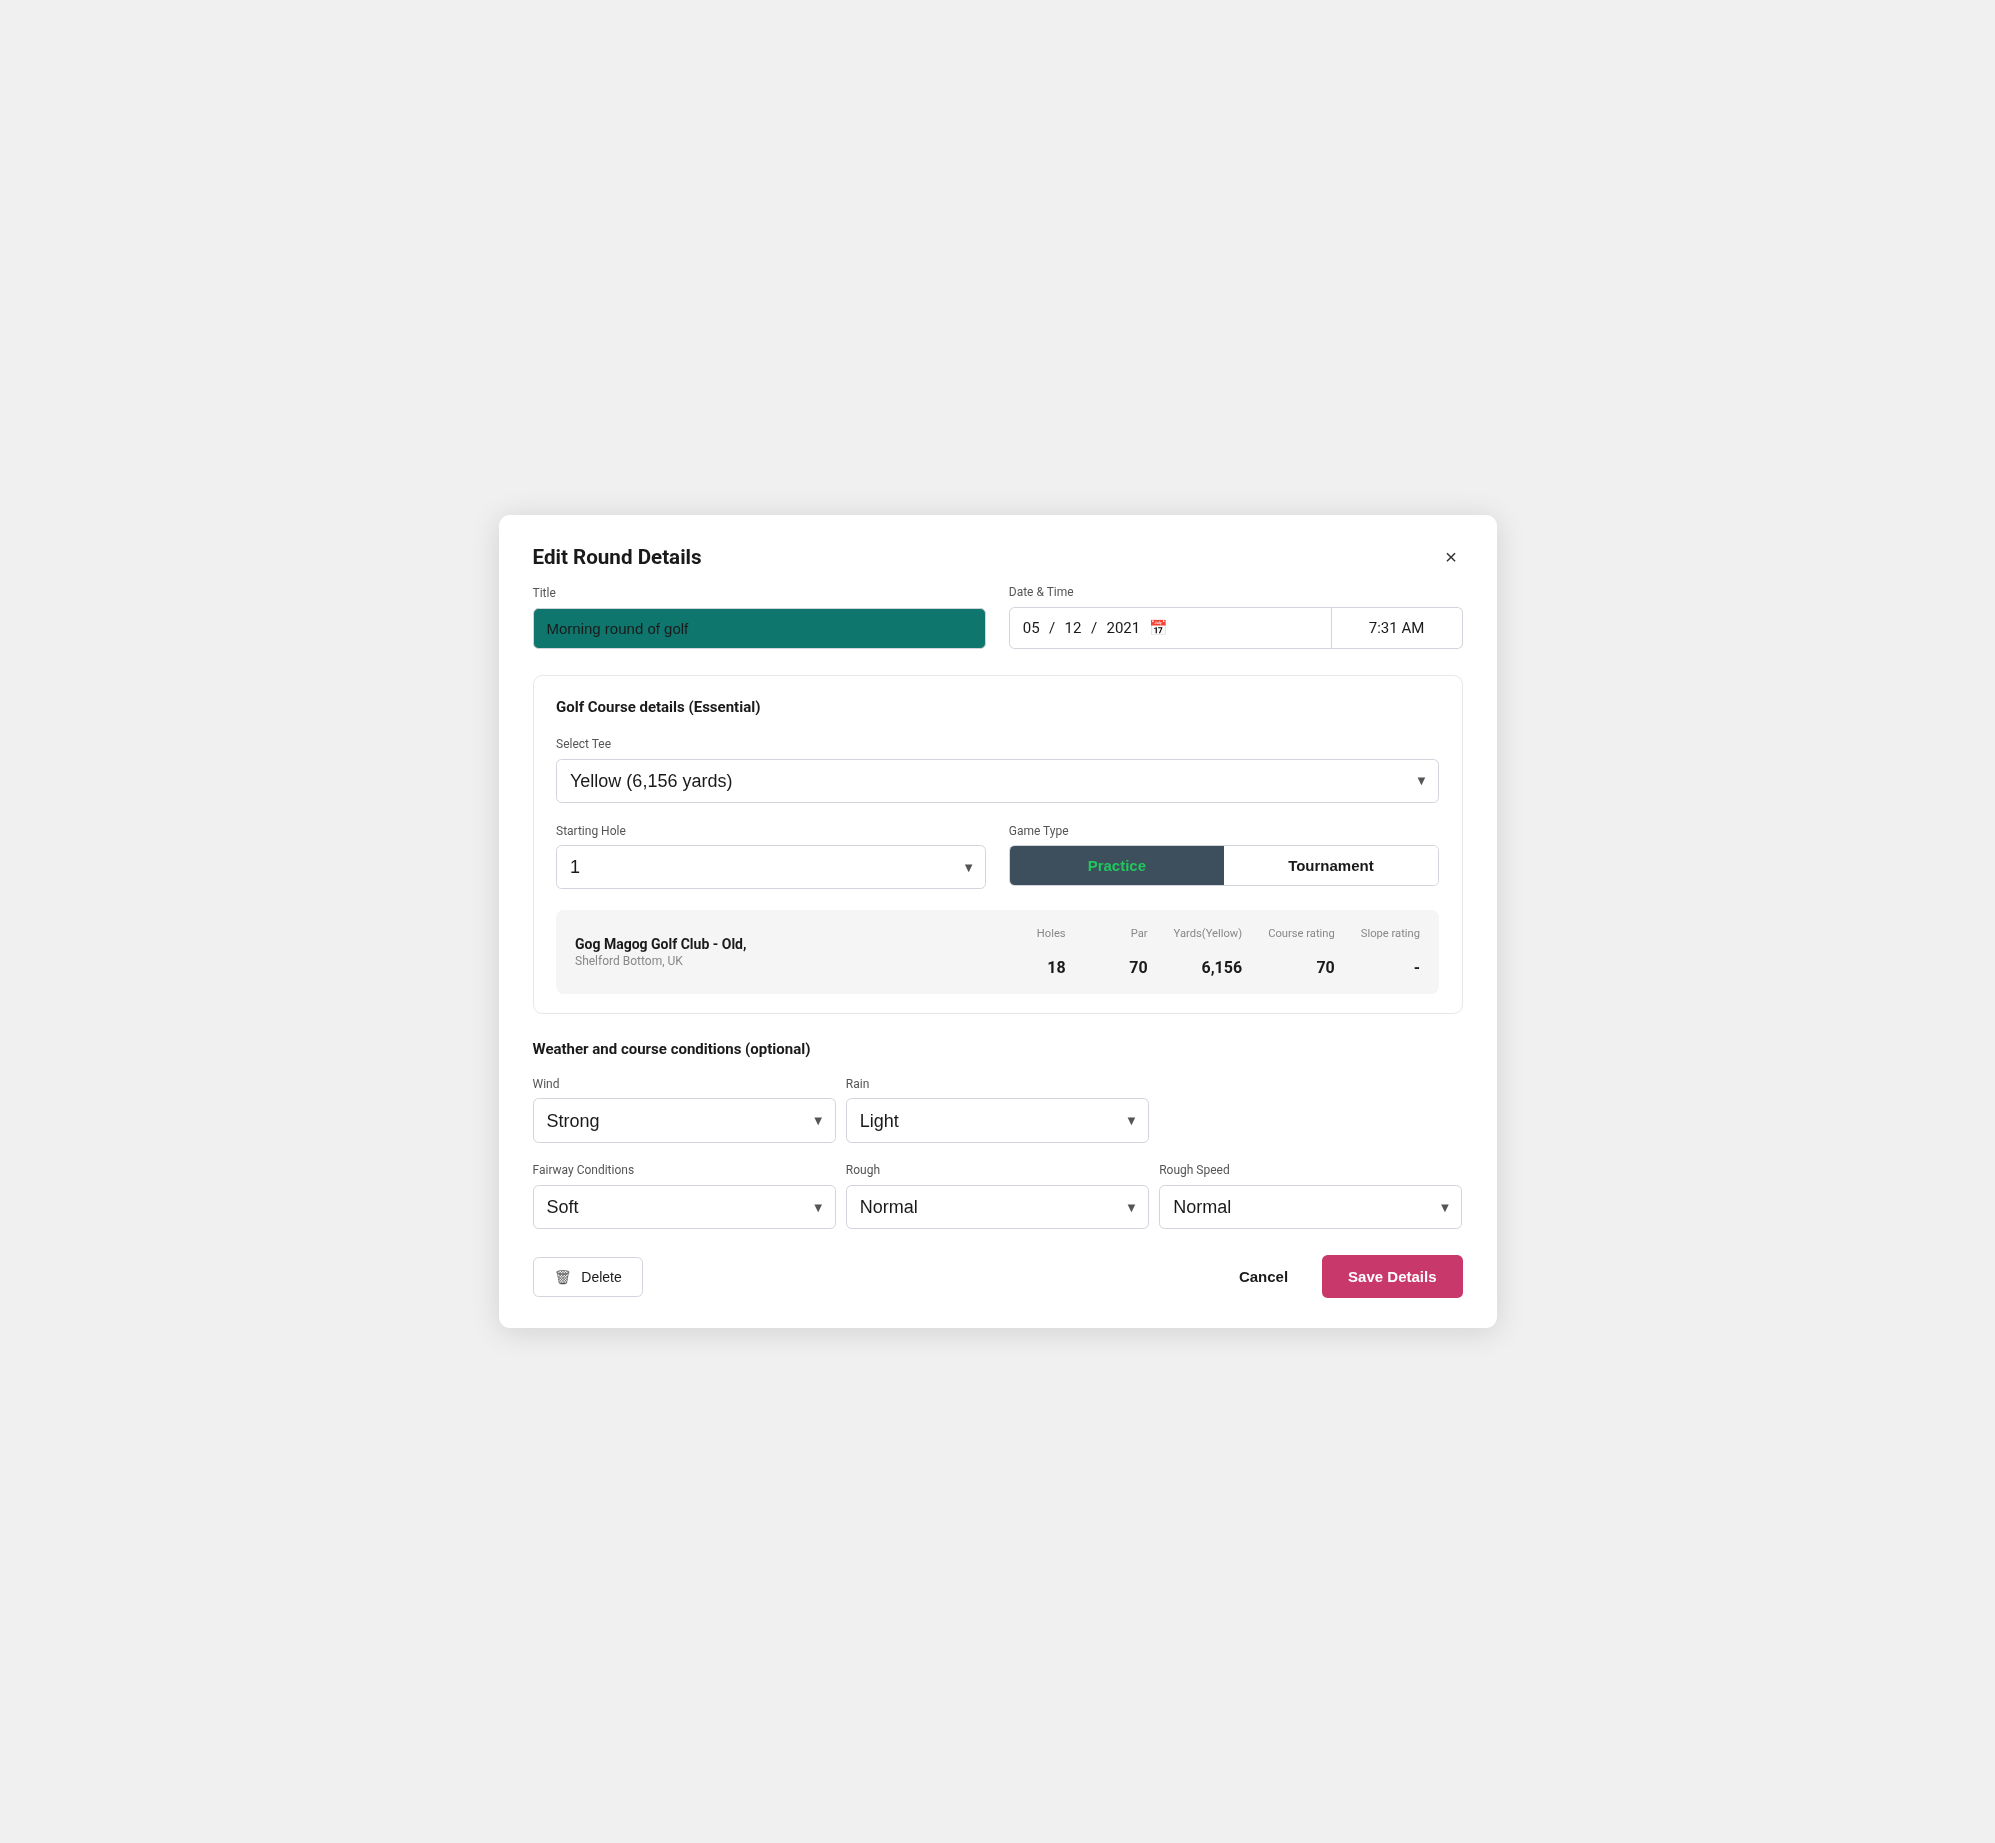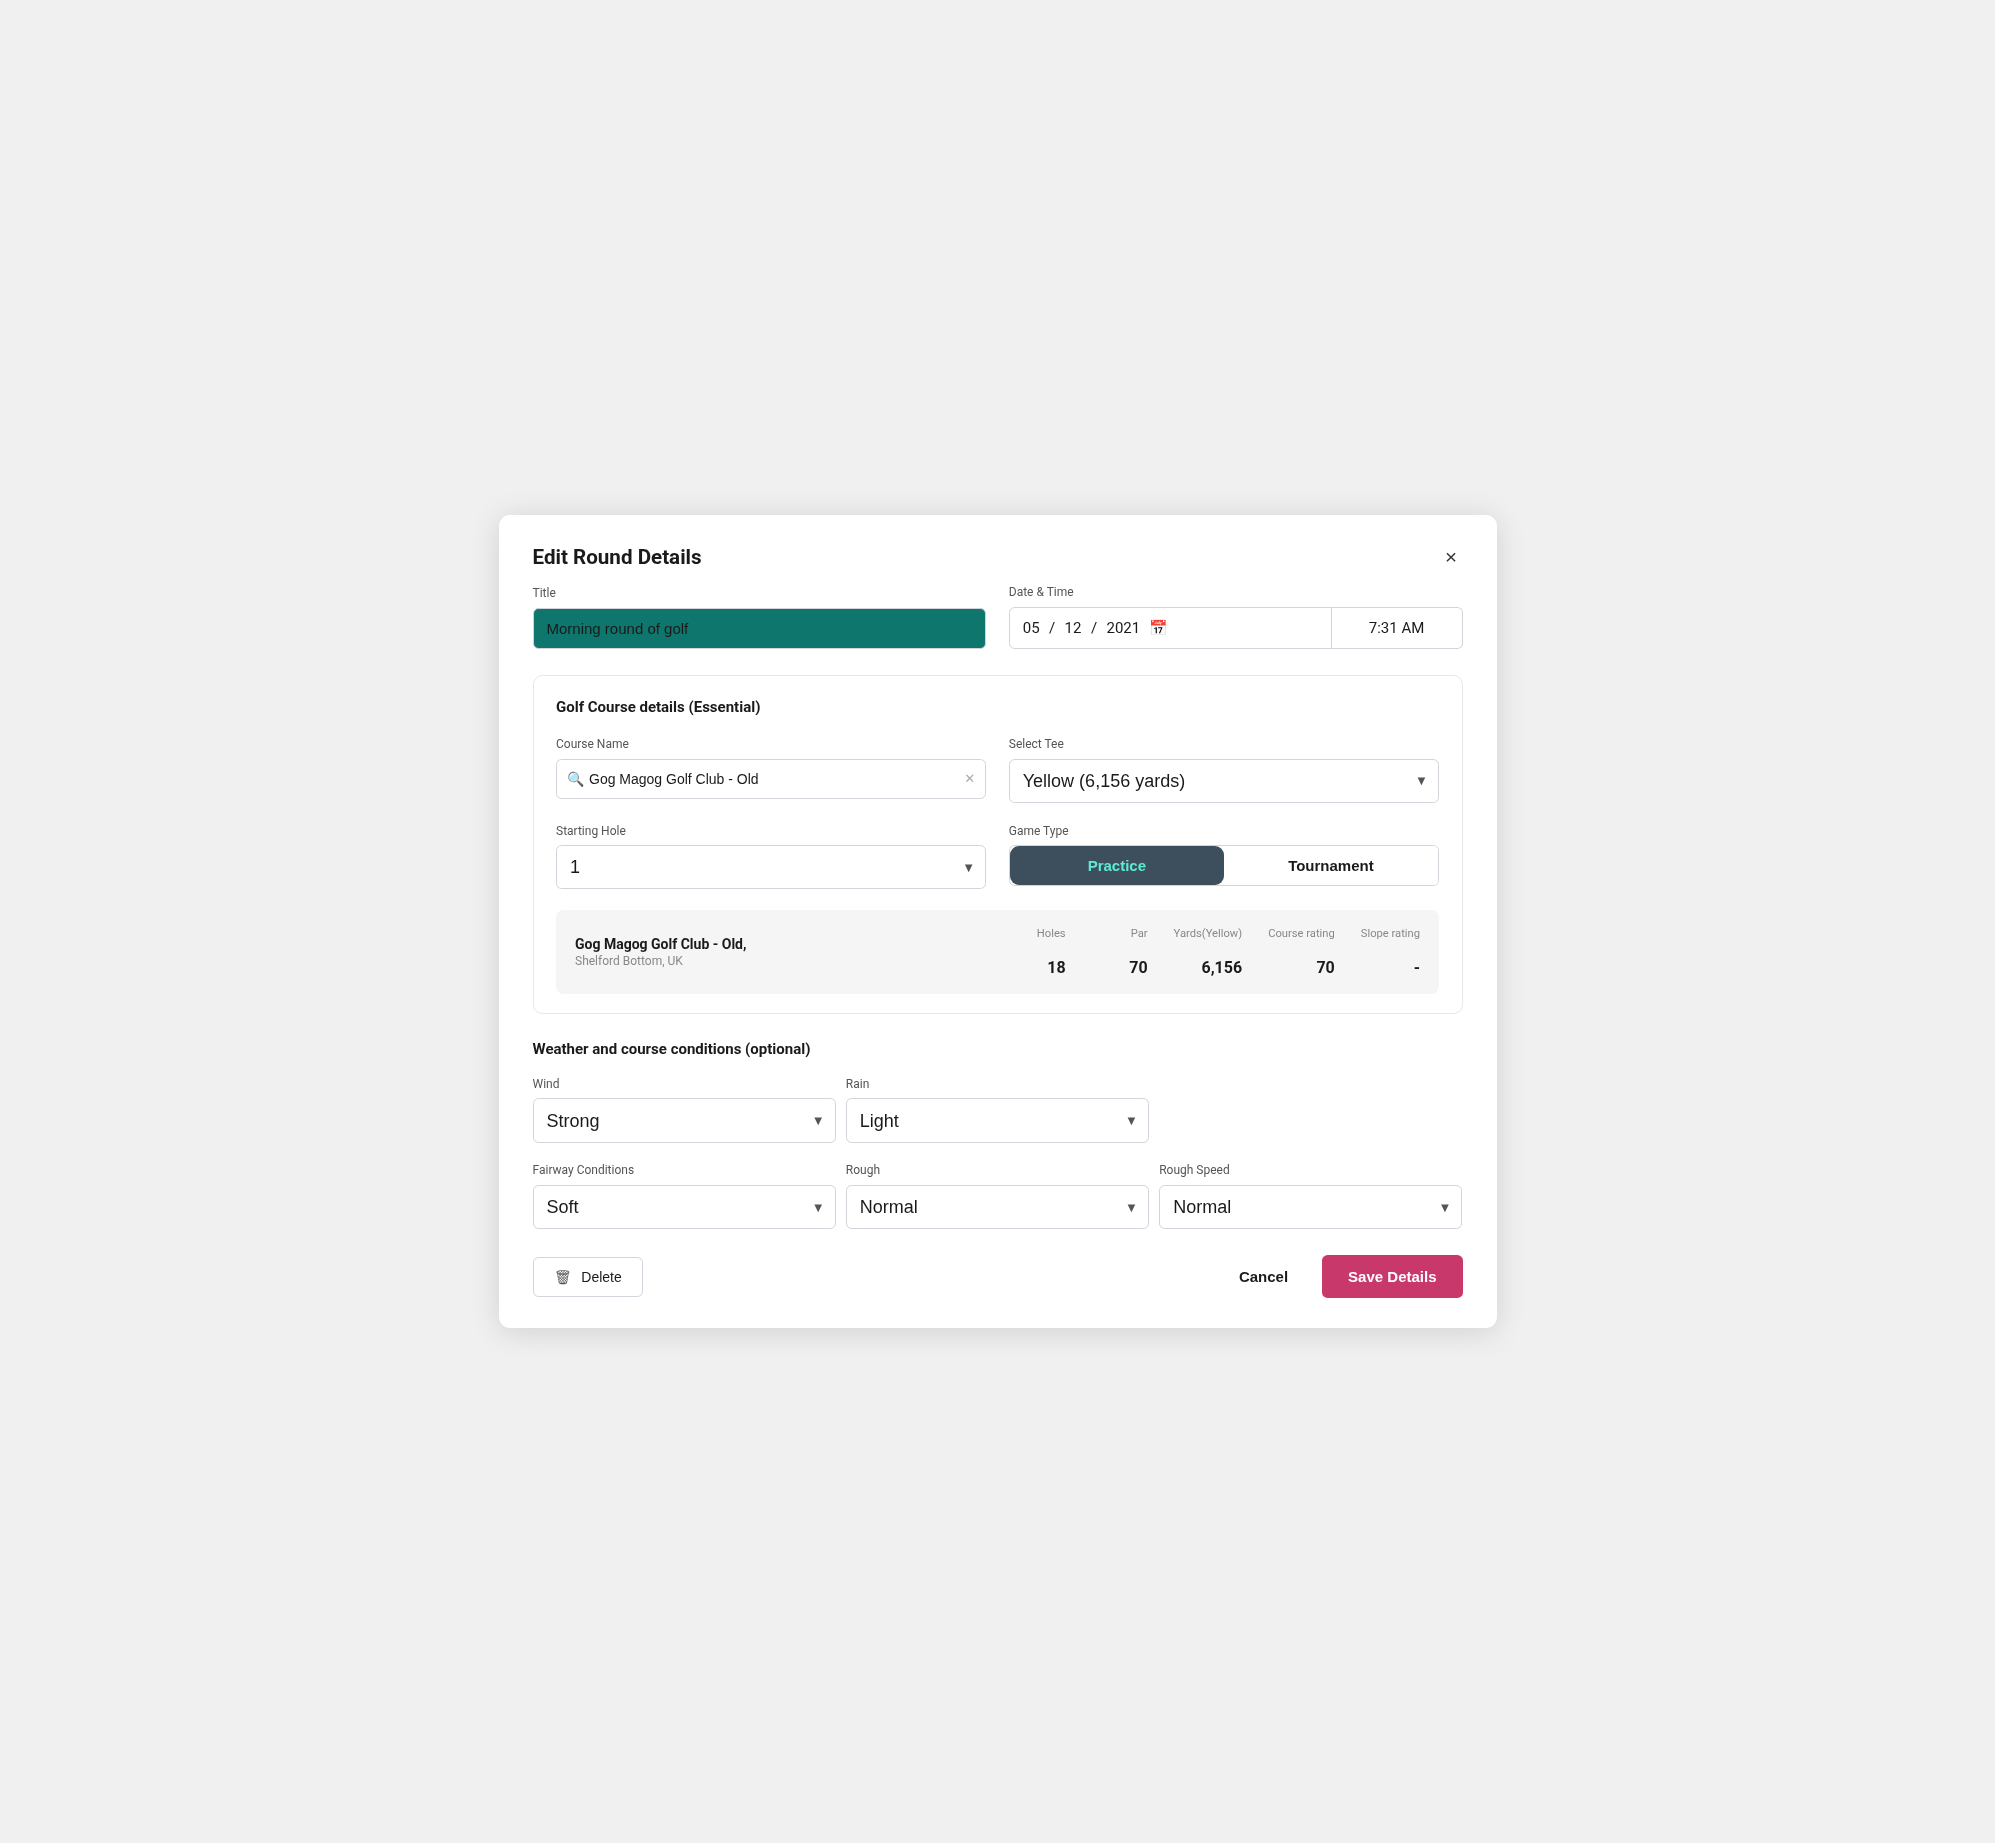--- a/index.html
+++ b/index.html
@@ -187,22 +187,21 @@
       flex: 1;
       padding: 11.2px 0;
       font-size: 15px;
       font-weight: 600;
       border: none;
       cursor: pointer;
       transition: background 0.15s;
     }
     .toggle-btn.active {
       background: #3d4f5c;
-      color: #5eead4;
-      border-radius: 9px;
+      color: #22c55e;
     }
     .toggle-btn.inactive {
       background: #fff;
       color: #1a1a1a;
     }
     .course-info-box {
       background: #f5f5f5;
       border-radius: 7.5px;
       padding: 17px 19px;
       display: flex;
@@ -337,28 +336,20 @@
         </div>
       </div>
     </div>
   </div>
 
   <div class="section-box">
     <div class="section-title">Golf Course details (Essential)</div>
 
     <div class="two-col">
       <div class="field-group">
-        <span class="field-label">Course Name</span>
-        <div class="search-input-wrap">
-          <span class="search-icon">🔍</span>
-          <input class="search-input" type="text" value="Gog Magog Golf Club - Old" style="">
-          <span class="clear-icon">✕</span>
-        </div>
-      </div>
-      <div class="field-group">
         <span class="field-label">Select Tee</span>
         <div class="select-wrap">
           <select class="select-input">
             <option>Yellow (6,156 yards)</option>
           </select>
           <span class="chevron-icon">▼</span>
         </div>
       </div>
     </div>
 

